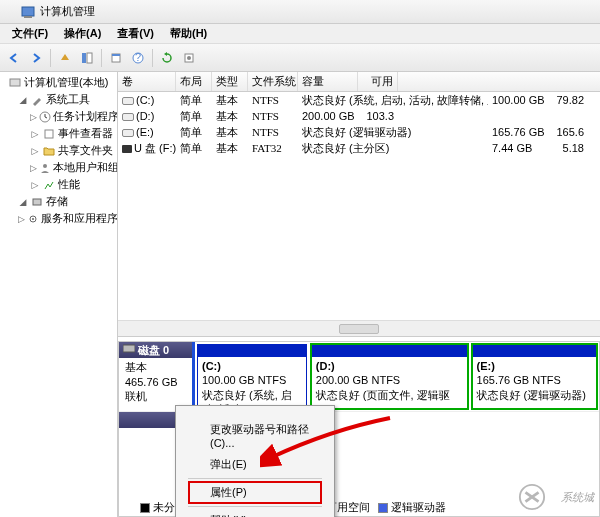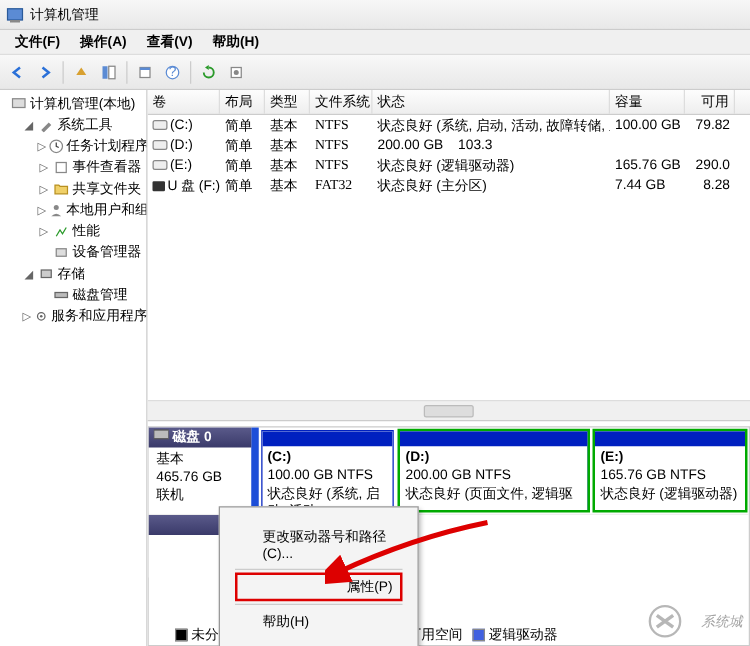--- a/index.html
+++ b/index.html
@@ -1,17 +1,17 @@
 <!DOCTYPE html>
 <html><head>
 <meta charset="utf-8">
 <style>
   * { box-sizing: border-box; margin: 0; padding: 0; font-family: "Microsoft YaHei", "SimSun", sans-serif; font-size: 11px; }
   body { background: #fff; width: 600px; height: 517px; overflow: hidden; position: relative; }
-  .titlebar { background: linear-gradient(#f7f7f7, #e8e8e8); height: 24px; border-bottom: 1px solid #ccc; display: flex; align-items: center; padding: 0 4px; }
+  .titlebar { background: linear-gradient(#f7f7f7, #e8e8e8); height: 24px; border-bottom: 1px solid #ccc; display: flex; align-items: center; padding: 0 20px; }
   .titlebar-icon { width: 16px; height: 16px; margin-right: 4px; display: flex; align-items: center; justify-content: center; }
   .menubar { background: #f0f0f0; height: 20px; border-bottom: 1px solid #ddd; display: flex; align-items: center; padding: 0 4px; }
   .menubar span { padding: 2px 8px; cursor: default; font-weight: bold; }
   .toolbar { background: linear-gradient(#f8f8f8, #e8e8e8); height: 28px; border-bottom: 1px solid #ccc; display: flex; align-items: center; padding: 0 4px; gap: 2px; }
   .tbtn { width: 20px; height: 20px; border: 1px solid transparent; display: flex; align-items: center; justify-content: center; cursor: pointer; }
   .sep { width: 1px; height: 18px; background: #ccc; margin: 0 2px; }
   .body { display: flex; height: calc(517px - 24px - 20px - 28px); }
   .tree { width: 118px; border-right: 1px solid #ccc; padding: 2px; overflow: hidden; }
   .tree-item { display: flex; align-items: center; padding: 1px 0; white-space: nowrap; }
   .tree-item .exp { width: 10px; text-align: center; color: #666; font-size: 9px; }
@@ -32,33 +32,33 @@
   .c-fs  { width: 50px; font-family: Liberation Serif, serif; }
   .c-sta { width: 190px; }
   .c-cap { width: 60px; text-align: left; }
   .c-ava { width: 40px; text-align: right; }
   .disk-icon { display:inline-block; width:12px; height:8px; background:#eee; border:1px solid #888; border-radius:2px; margin-right:2px; vertical-align:middle; }
   .usb-icon { display:inline-block; width:10px; height:8px; background:#333; border-radius:1px; margin-right:2px; vertical-align:middle; }
   .hscroll { height: 16px; background: #f0f0f0; border-top: 1px solid #ddd; display:flex; align-items:center; justify-content:center; }
   .hscroll .thumb { width: 40px; height: 10px; background: #ddd; border:1px solid #bbb; border-radius:2px; }
   .diskmap { border: 1px solid #ccc; margin-top: 4px; flex:1; position: relative; background:#fff; }
   .disk-row { display:flex; height:70px; border-bottom:1px solid #eee; }
-  .disk-label { width:88px; border-right:6px solid #1d4ed8; padding:4px 6px; background:#fff; line-height:1.3; }
+  .disk-label { width:76px; border-right:3px solid #1d4ed8; padding:4px 6px; background:#fff; line-height:1.3; }
   .disk-label .hdr { background: linear-gradient(#5a5a8a,#3a3a6a); color:#fff; margin:-4px -6px 2px -6px; padding:1px 4px; display:flex; align-items:center; }
   .parts { display:flex; flex:1; }
   .part { border:1px solid #0020c0; margin:2px; padding:2px 4px; line-height:1.3; background:#fff; position:relative; overflow:hidden; }
   .part.sel { outline:2px solid #0a0; outline-offset:-1px; }
   .part .pbar { position:absolute; top:0; left:0; right:0; height:12px; background:#0020c0; }
   .part .pcontent { position:relative; margin-top:12px; }
   .disk-row2 { display:flex; height:50px; }
   .disk-label2 { width:95px; border-right:1px solid #ccc; padding:4px 6px; background:#fff; line-height:1.3; }
   .ctxmenu { position:absolute; left:175px; top:405px; width:160px; background:#f4f4f4; border:1px solid #999; box-shadow:2px 2px 4px rgba(0,0,0,.3); padding:12px; z-index:10; }
   .ctxmenu .mi { padding:4px 8px 4px 22px; cursor:default; }
   .ctxmenu .msep { height:1px; background:#ccc; margin:2px 0; }
-  .ctxmenu .mi.hl { outline:2px solid #d00; outline-offset:-2px;text-align:right; }
+  .ctxmenu .mi.hl { outline:2px solid #d00; outline-offset:-2px; }
   .arrow { position:absolute; left:260px; top:410px; z-index:11; pointer-events:none; }
   .legend { position:absolute; bottom:2px; left:140px; display:flex; gap:8px; align-items:center; font-size:10px; }
   .lg { display:flex; align-items:center; gap:3px; }
   .lg .sw { width:10px; height:10px; border:1px solid #888; }
   .watermark { position:absolute; right:6px; bottom:6px; opacity:.6; font-size:13px; color:#666; font-style:italic; display:flex; align-items:center; gap:15px; }
   .watermark .logo { width:28px; height:28px; }
 </style>
 </head>
 <body>
 
@@ -190,67 +190,48 @@
     </div>
     <div class="tree-item tree-l3">
       <span class="exp">▷</span>
       <span class="ic">
           <svg width="12" height="12">
             <path d="M2 10 L5 5 L7 8 L10 3" fill="none" stroke="#2a9a2a"></path>
           </svg>
         </span>
       <span>性能</span>
     </div>
-    <div class="tree-item tree-l3">
-      <span class="exp" style="visibility:hidden">▷</span>
-      <span class="ic">
-          <svg width="12" height="12">
-            <rect x="2" y="3" width="8" height="6" fill="#ddd" stroke="#888"></rect>
-          </svg>
-        </span>
-      <span>设备管理器</span>
-    </div>
     <div class="tree-item tree-l2">
       <span class="exp">◢</span>
       <span class="ic">
           <svg width="12" height="12">
             <rect x="2" y="3" width="8" height="6" fill="#ccc" stroke="#666"></rect>
           </svg>
         </span>
       <span>存储</span>
-    </div>
-    <div class="tree-item tree-l3">
-      <span class="exp" style="visibility:hidden">▷</span>
-      <span class="ic">
-          <svg width="12" height="12">
-            <rect x="1" y="4" width="10" height="4" fill="#bbb" stroke="#666"></rect>
-          </svg>
-        </span>
-      <span>磁盘管理</span>
     </div>
     <div class="tree-item tree-l2">
       <span class="exp">▷</span>
       <span class="ic">
           <svg width="12" height="12">
             <circle cx="6" cy="6" r="3" fill="none" stroke="#666"></circle>
             <circle cx="6" cy="6" r="1" fill="#666"></circle>
           </svg>
         </span>
       <span>服务和应用程序</span>
     </div>
   </div>
 
   <div class="right">
     <div class="grid">
       <div class="grid-head">
         <div class="gh c-vol">卷</div>
         <div class="gh c-lay">布局</div>
         <div class="gh c-typ">类型</div>
         <div class="gh c-fs">文件系统</div>
-        <div class="gh c-sta">状态</div>
         <div class="gh c-cap">容量</div>
         <div class="gh c-ava">可用</div>
       </div>
       <div class="grid-body" id="grid-body">
           <div class="grid-row">
             <div class="gc c-vol"><span class="disk-icon"></span>(C:)</div>
             <div class="gc c-lay">简单</div>
             <div class="gc c-typ">基本</div>
             <div class="gc c-fs">NTFS</div>
             <div class="gc c-sta">状态良好 (系统, 启动, 活动, 故障转储, 主分区)</div>
@@ -265,30 +246,30 @@
             <div class="gc c-cap">200.00 GB</div>
             <div class="gc c-ava">103.3</div>
           </div>
           <div class="grid-row">
             <div class="gc c-vol"><span class="disk-icon"></span>(E:)</div>
             <div class="gc c-lay">简单</div>
             <div class="gc c-typ">基本</div>
             <div class="gc c-fs">NTFS</div>
             <div class="gc c-sta">状态良好 (逻辑驱动器)</div>
             <div class="gc c-cap">165.76 GB</div>
-            <div class="gc c-ava">290.0</div>
+            <div class="gc c-ava">165.6</div>
           </div>
           <div class="grid-row">
             <div class="gc c-vol"><span class="usb-icon"></span>U 盘 (F:)</div>
             <div class="gc c-lay">简单</div>
             <div class="gc c-typ">基本</div>
             <div class="gc c-fs">FAT32</div>
             <div class="gc c-sta">状态良好 (主分区)</div>
             <div class="gc c-cap">7.44 GB</div>
-            <div class="gc c-ava">8.28</div>
+            <div class="gc c-ava">5.18</div>
           </div>
         </div>
       <div class="hscroll">
           <div class="thumb"></div>
         </div>
     </div>
 
     <div class="diskmap">
       <div class="disk-row">
         <div class="disk-label">
@@ -319,20 +300,21 @@
           <div class="hdr" style="background:linear-gradient(#5a5a8a,#3a3a6a);color:#fff;margin:-4px -6px 2px -6px;padding:1px 4px;">&nbsp;</div>
         </div>
         <div style="flex:1"></div>
       </div>
     </div>
   </div>
 </div>
 
 <div class="ctxmenu">
   <div class="mi">更改驱动器号和路径(C)...</div>
+  <div class="mi">弹出(E)</div>
   <div class="msep"></div>
   <div class="mi hl">属性(P)</div>
   <div class="msep"></div>
   <div class="mi">帮助(H)</div>
 </div>
 
 <svg class="arrow" width="140" height="70">
   <defs>
       <marker id="ah" markerWidth="10" markerHeight="10" refX="2" refY="3" orient="auto">
         <path d="M0,0 L0,6 L8,3 Z" fill="#d00"></path>

